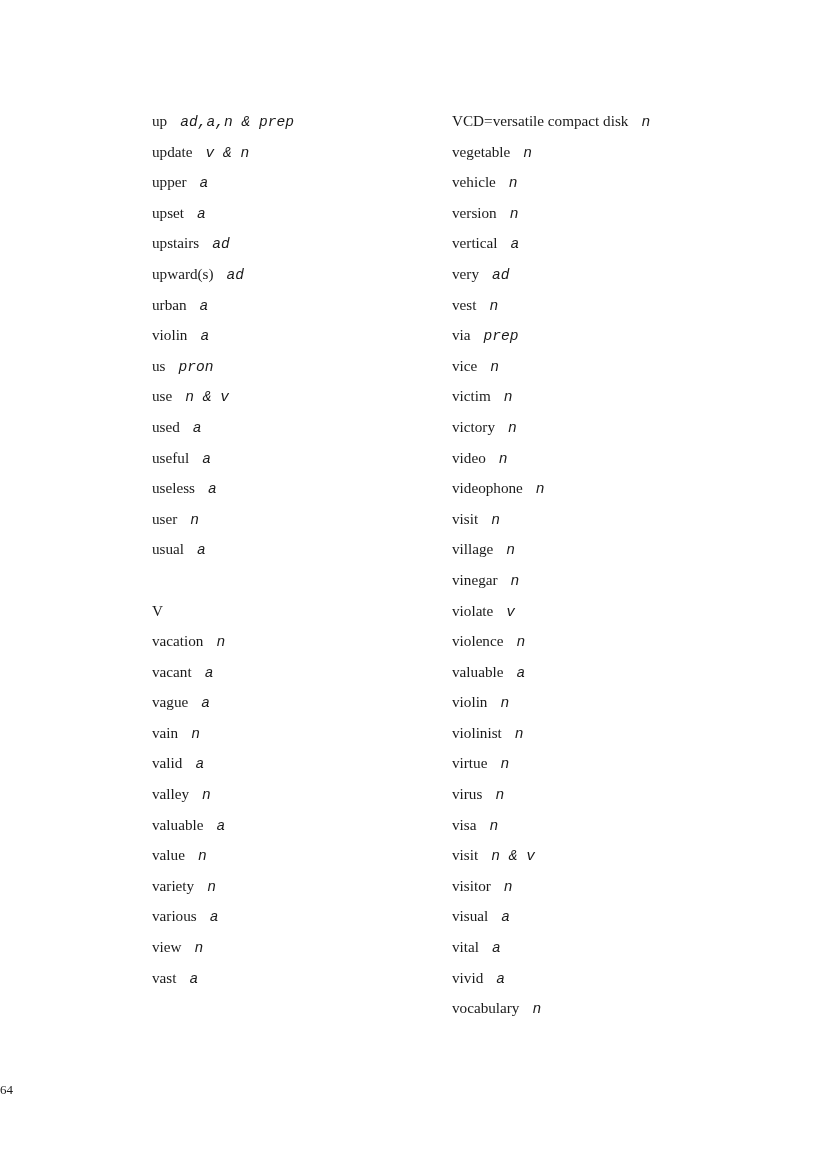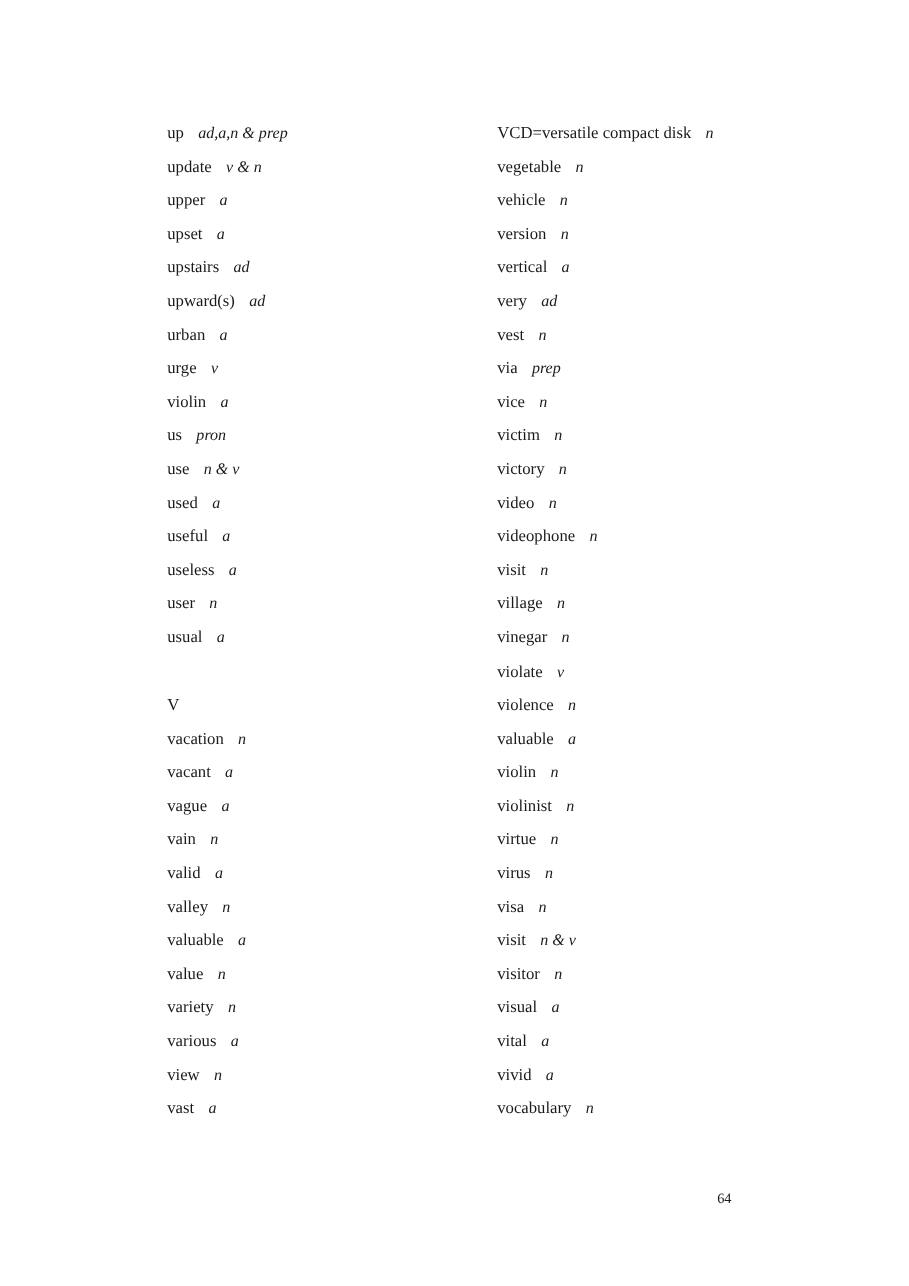--- a/index.html
+++ b/index.html
@@ -46,49 +46,49 @@
     font-size: 15.2px;
     white-space: nowrap;
   }
   .entry .word {
     font-style: normal;
   }
   .entry .pos {
     font-style: italic;
     padding-left: 13px;
     font-size: 14.6px;
+    font-family: Liberation Mono, monospace;
   }
   .entry.blank {
     height: 30.6px;
   }
   .page-number {
     position: absolute;
     left: 0;
     top: 1082px;
     width: 665px;
-    text-align: right;
+    text-align: left;
     font-size: 13px;
     font-family: "Liberation Serif", serif;
     color: #1a1a1a;
   }
 </style>
 </head>
 <body>
 
 <div class="page">
   <div class="columns">
     <div class="col left" id="left-col">
         <div class="entry"><span class="word">up</span><span class="pos">ad,a,n &amp; prep</span></div>
         <div class="entry"><span class="word">update</span><span class="pos">v &amp; n</span></div>
         <div class="entry"><span class="word">upper</span><span class="pos">a</span></div>
         <div class="entry"><span class="word">upset</span><span class="pos">a</span></div>
         <div class="entry"><span class="word">upstairs</span><span class="pos">ad</span></div>
         <div class="entry"><span class="word">upward(s)</span><span class="pos">ad</span></div>
         <div class="entry"><span class="word">urban</span><span class="pos">a</span></div>
-        <div class="entry"><span class="word">urge</span><span class="pos">v</span></div>
         <div class="entry"><span class="word">violin</span><span class="pos">a</span></div>
         <div class="entry"><span class="word">us</span><span class="pos">pron</span></div>
         <div class="entry"><span class="word">use</span><span class="pos">n &amp; v</span></div>
         <div class="entry"><span class="word">used</span><span class="pos">a</span></div>
         <div class="entry"><span class="word">useful</span><span class="pos">a</span></div>
         <div class="entry"><span class="word">useless</span><span class="pos">a</span></div>
         <div class="entry"><span class="word">user</span><span class="pos">n</span></div>
         <div class="entry"><span class="word">usual</span><span class="pos">a</span></div>
         <div class="entry blank"></div>
         <div class="entry"><span class="word">V</span></div>

